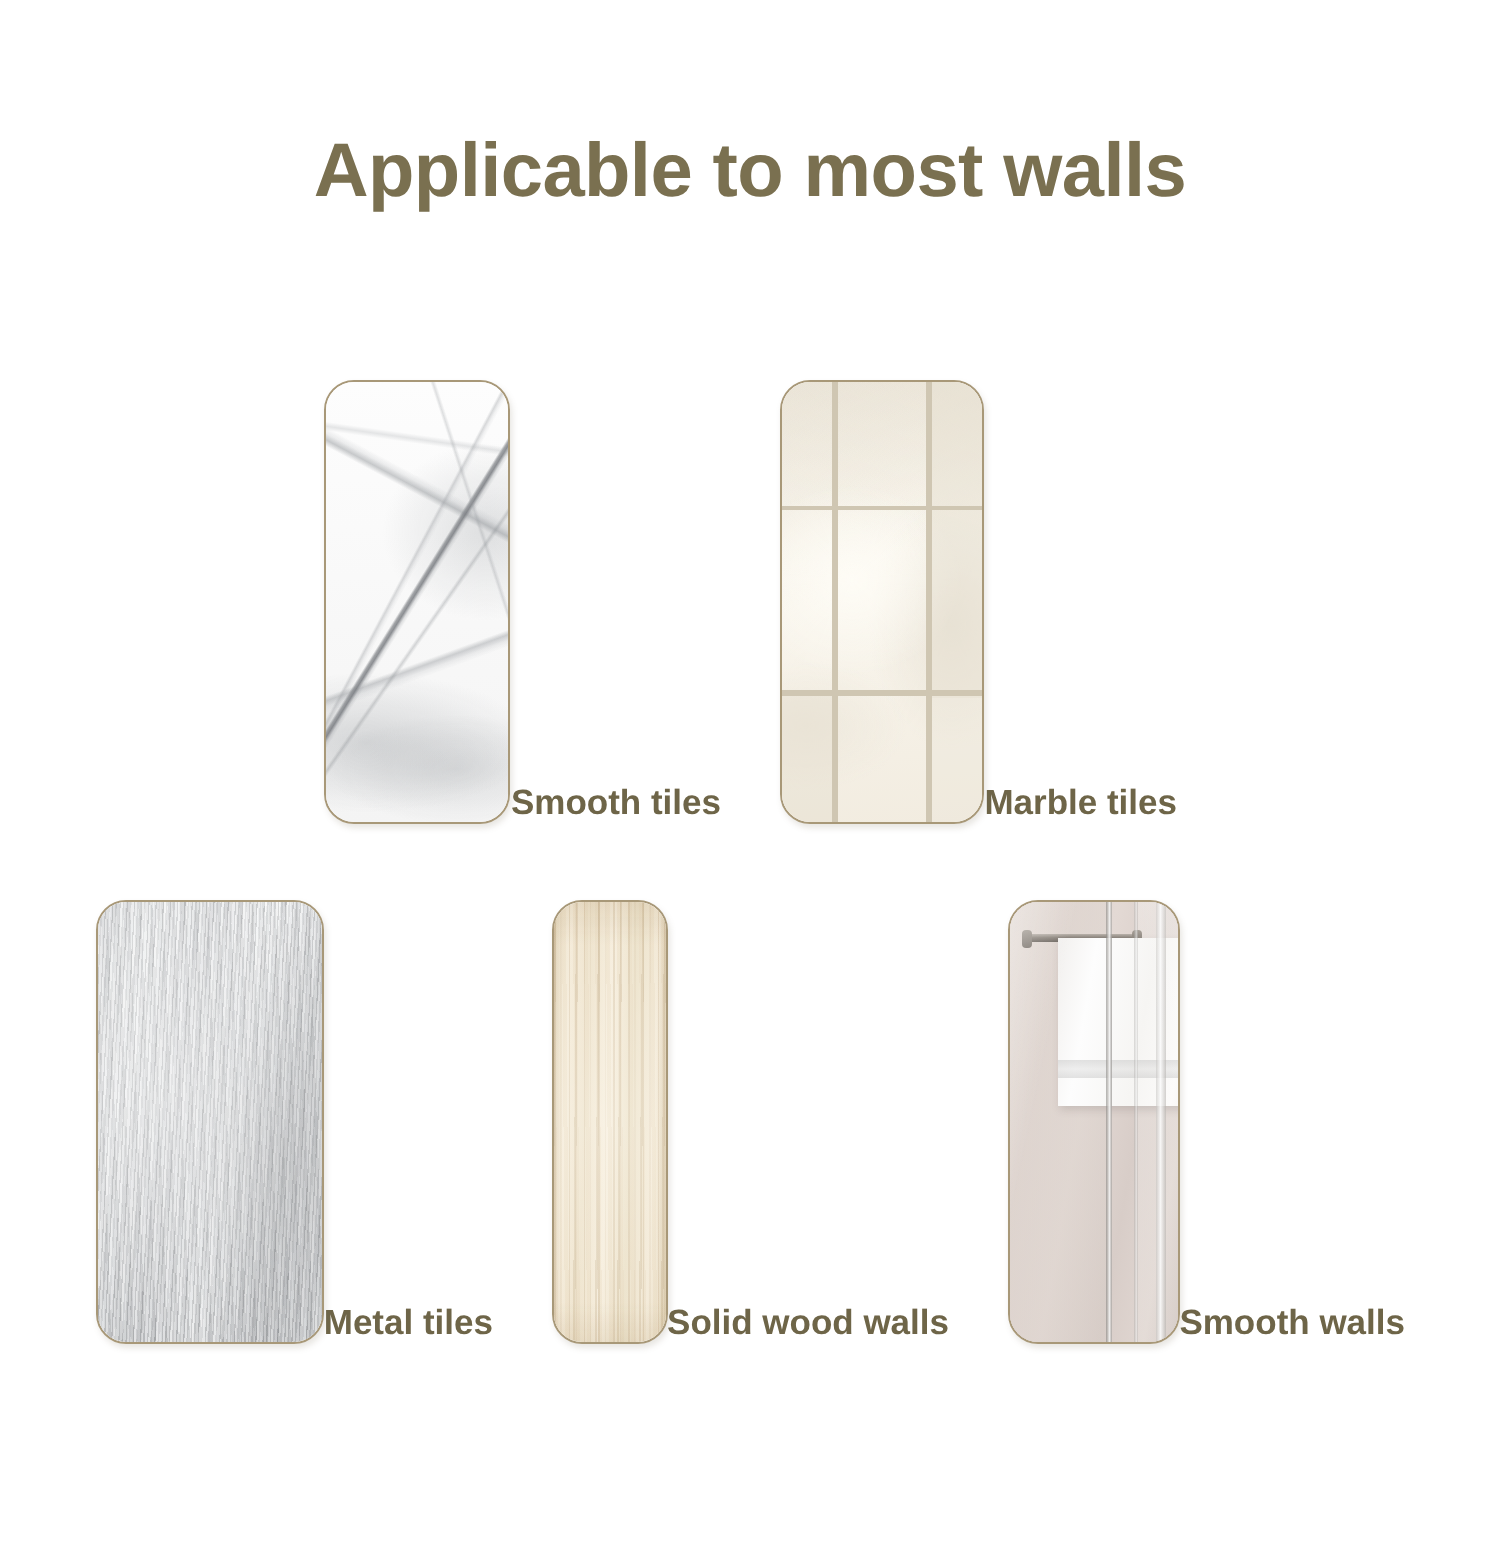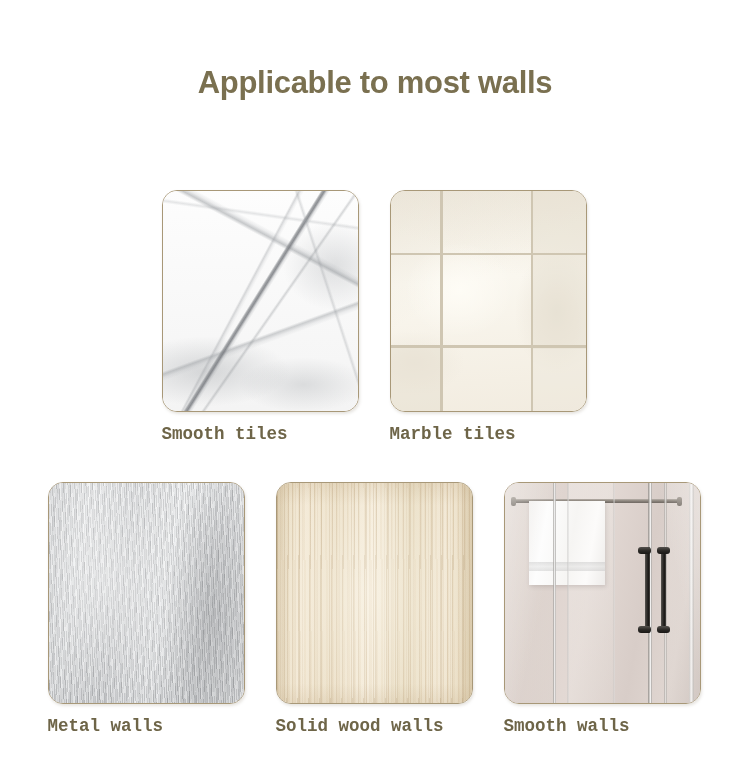--- a/index.html
+++ b/index.html
@@ -21,21 +21,21 @@
     position: relative;
     background: #ffffff;
   }
 
   .page-title {
     position: absolute;
     top: 66px;
     left: 0;
     width: 750px;
     text-align: center;
-    font-size: 31px;
+    font-size: 38px;
     font-weight: bold;
     color: #7a7050;
     letter-spacing: -0.3px;
     line-height: 1.1;
   }
 
   .grid {
     position: absolute;
     top: 190px;
     left: 0;
@@ -46,23 +46,21 @@
     display: flex;
     justify-content: center;
     gap: 29px;
     margin-bottom: 0;
   }
   .row.row-2 { margin-top: 38px; }
 
   .card {
     width: 199px;
     display: flex;
-    flex-direction: column;
-    align-items: flex-start;
-    font-family: Liberation Mono, monospace;
+    align-items: flex-end;
   }
 
   .swatch {
     width: 197px;
     height: 222px;
     border: 1.5px solid #a89878;
     border-radius: 15px;
     overflow: hidden;
     position: relative;
     box-sizing: border-box;
@@ -374,21 +372,21 @@
 
 
     </div>
 
     <div class="row row-2">
 
       <div class="card">
         <div class="swatch">
           <div class="swatch-inner tex-metal"></div>
         </div>
-        <div class="card-label">Metal walls</div>
+        <div class="card-label">Metal tiles</div>
       </div>
 
       <div class="card">
         <div class="swatch">
           <div class="swatch-inner tex-wood"></div>
         </div>
         <div class="card-label">Solid wood walls</div>
       </div>
 
       <div class="card">

